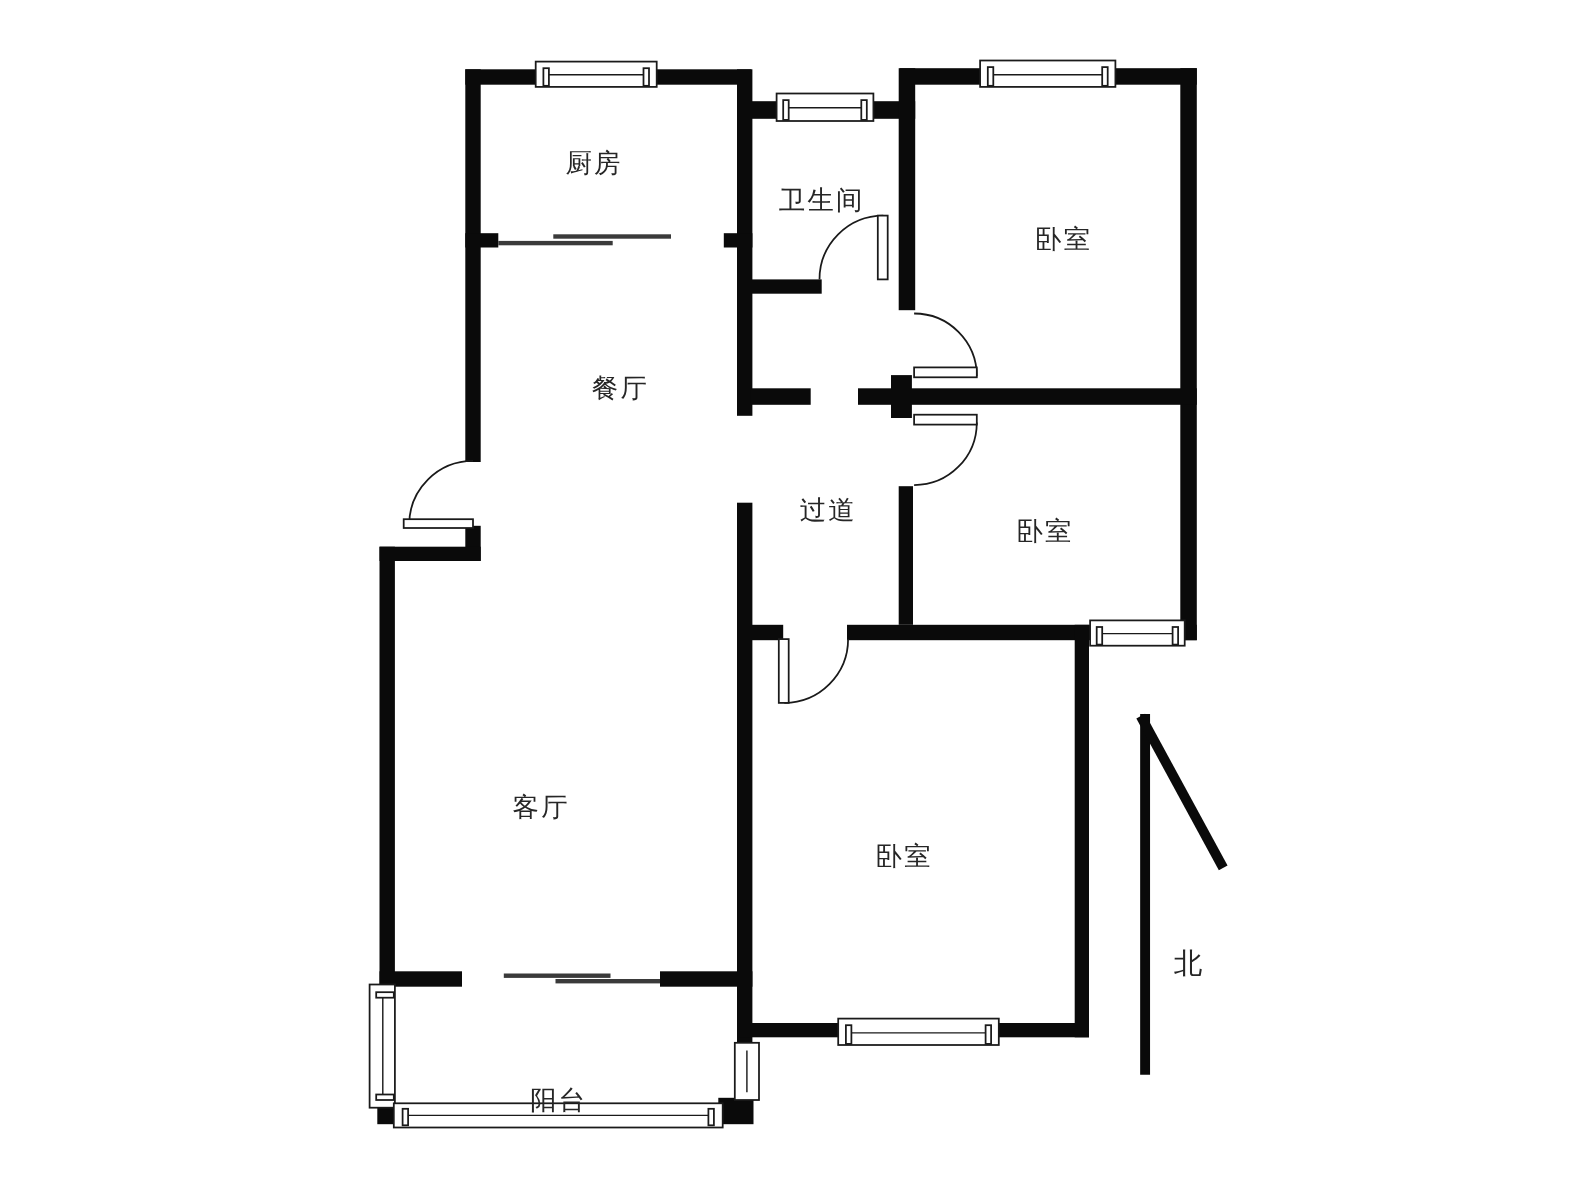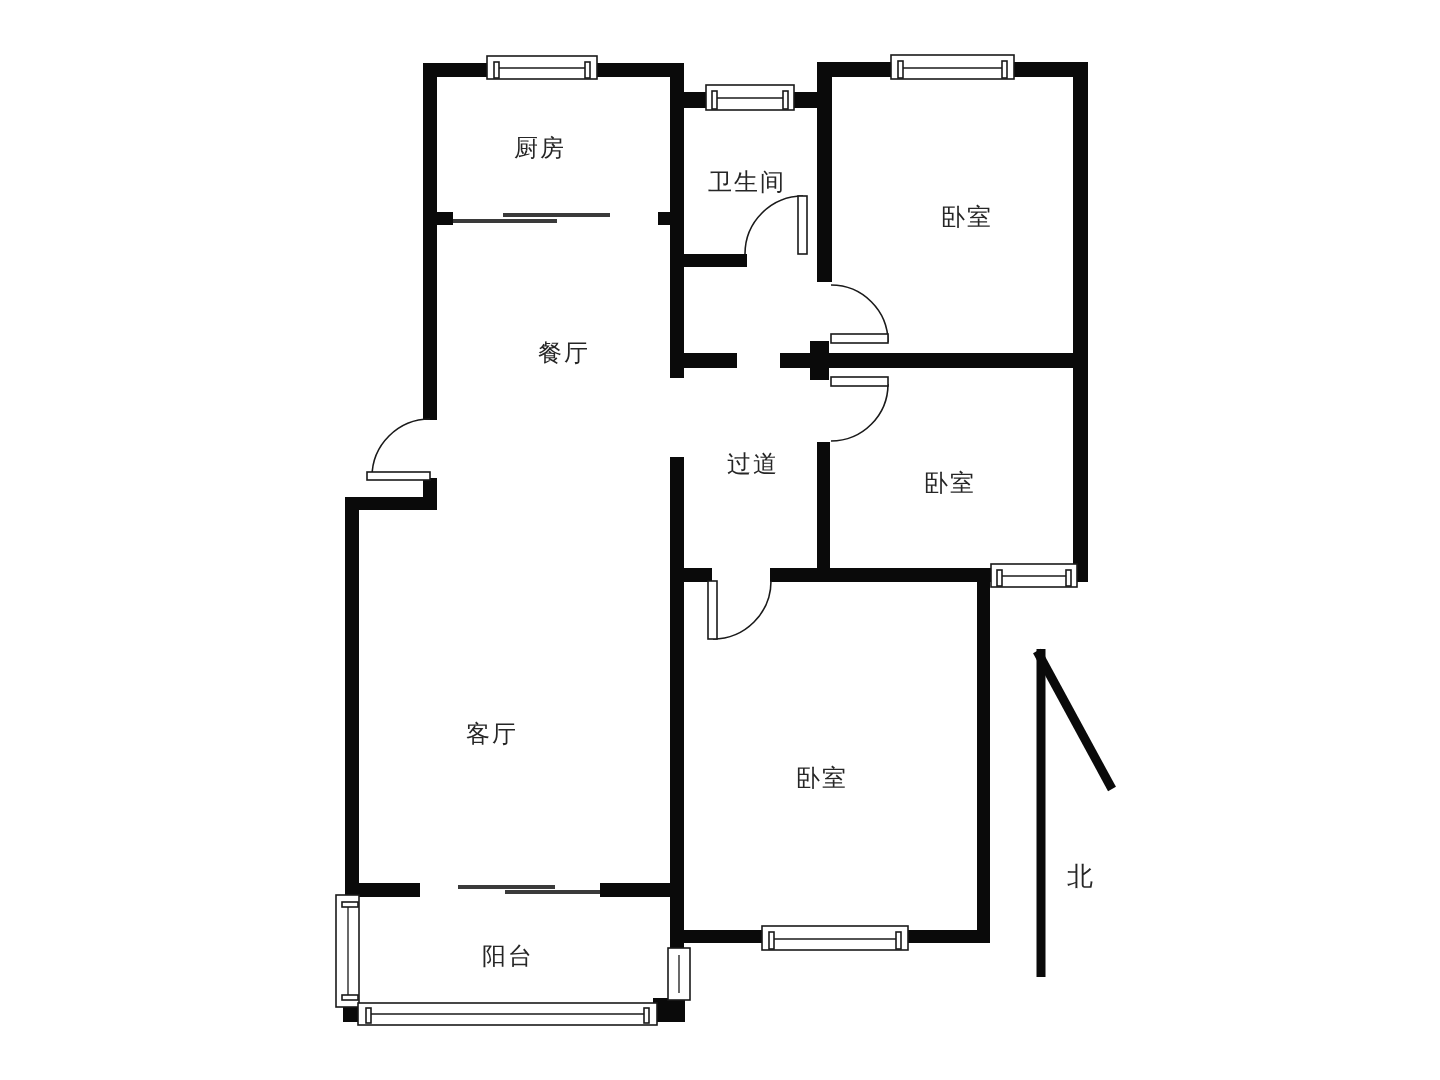--- a/index.html
+++ b/index.html
@@ -172,16 +172,16 @@
   </svg>
 
   <div class="room-label" style="left:540px;top:148px;">厨房</div>
   <div class="room-label" style="left:747px;top:182px;font-family:Liberation Serif, serif;">卫生间</div>
   <div class="room-label" style="left:967px;top:217px;">卧室</div>
   <div class="room-label" style="left:564px;top:353px;">餐厅</div>
   <div class="room-label" style="left:753px;top:464px;">过道</div>
   <div class="room-label" style="left:950px;top:483px;">卧室</div>
   <div class="room-label" style="left:492px;top:687px;margin-top:47px;">客厅</div>
   <div class="room-label" style="left:822px;top:778px;">卧室</div>
-  <div class="room-label" style="left:508px;top:956px;">阳台</div>
+  <div class="room-label" style="left:508px;top:1000px;">阳台</div>
   <div class="room-label north-label" style="left:1080px;top:876px;">北</div>
 
 </div>
 
 </body></html>

